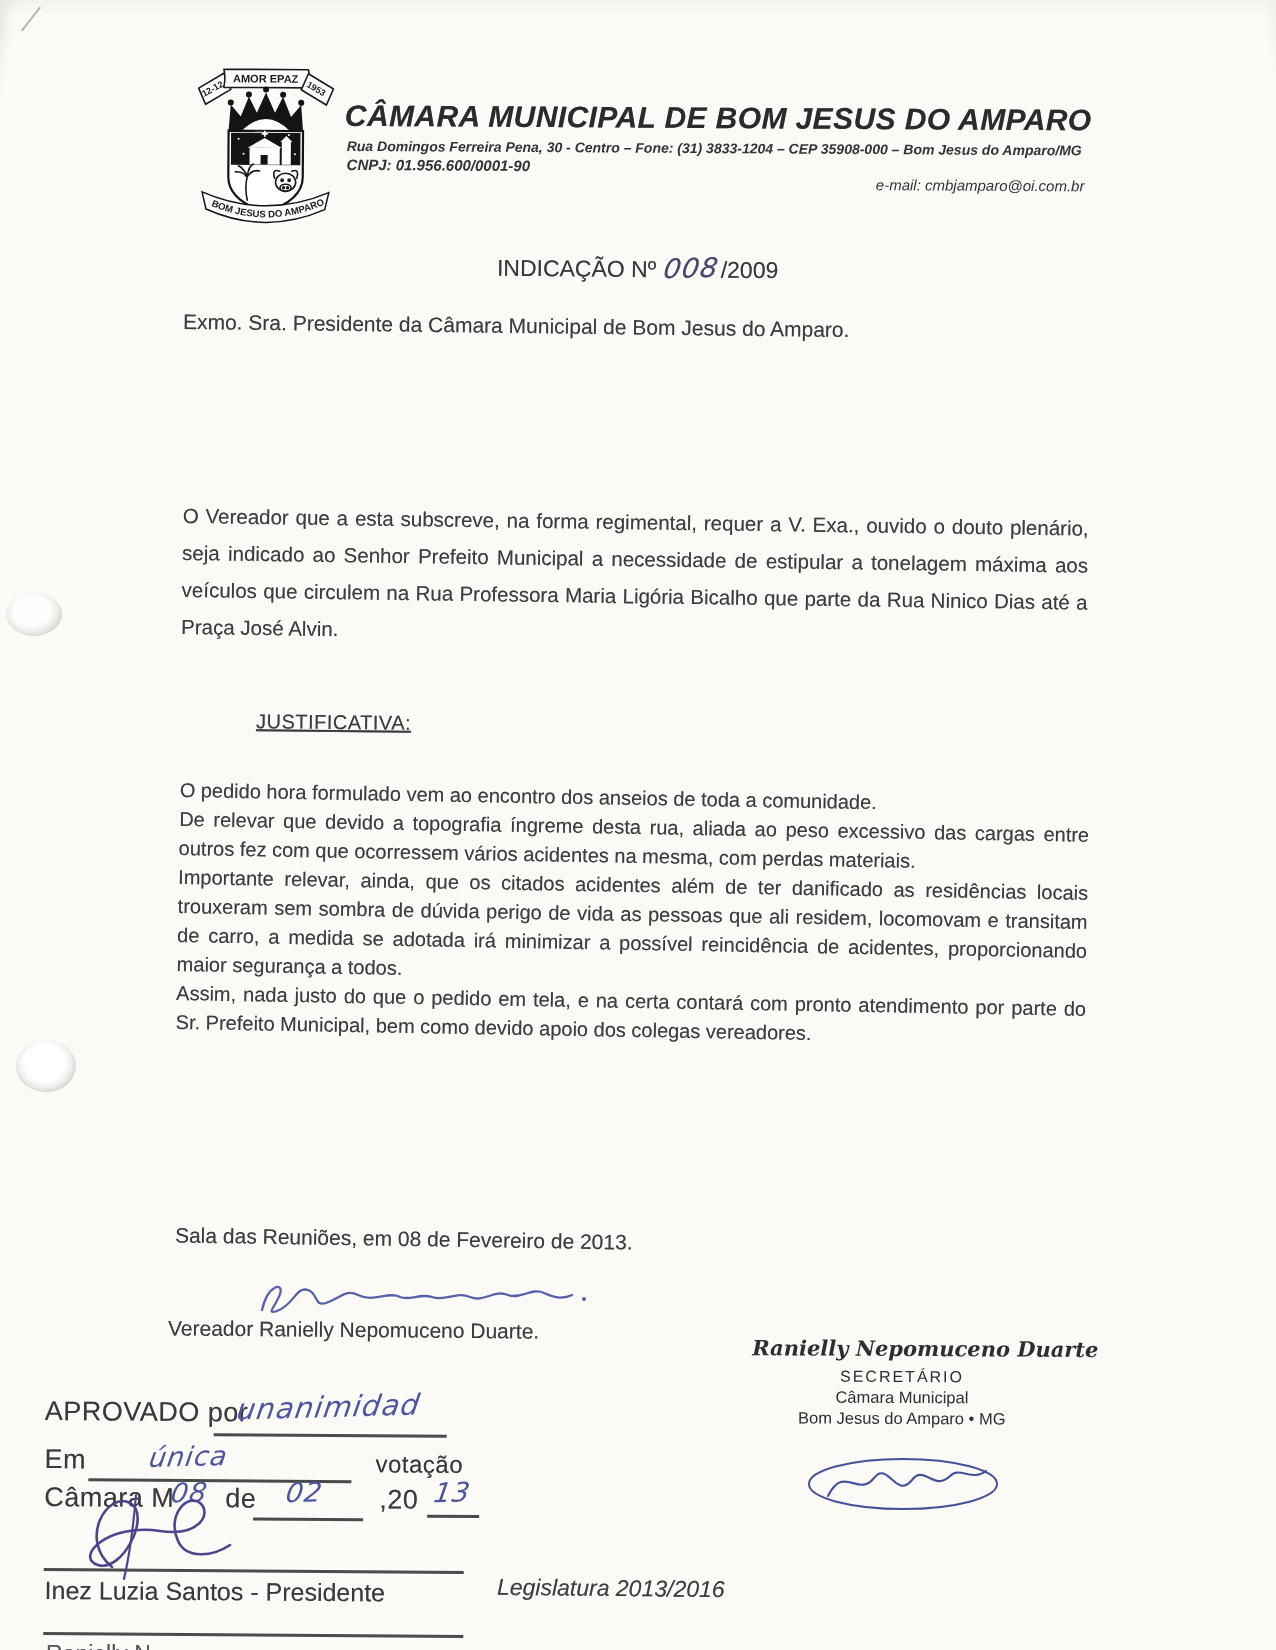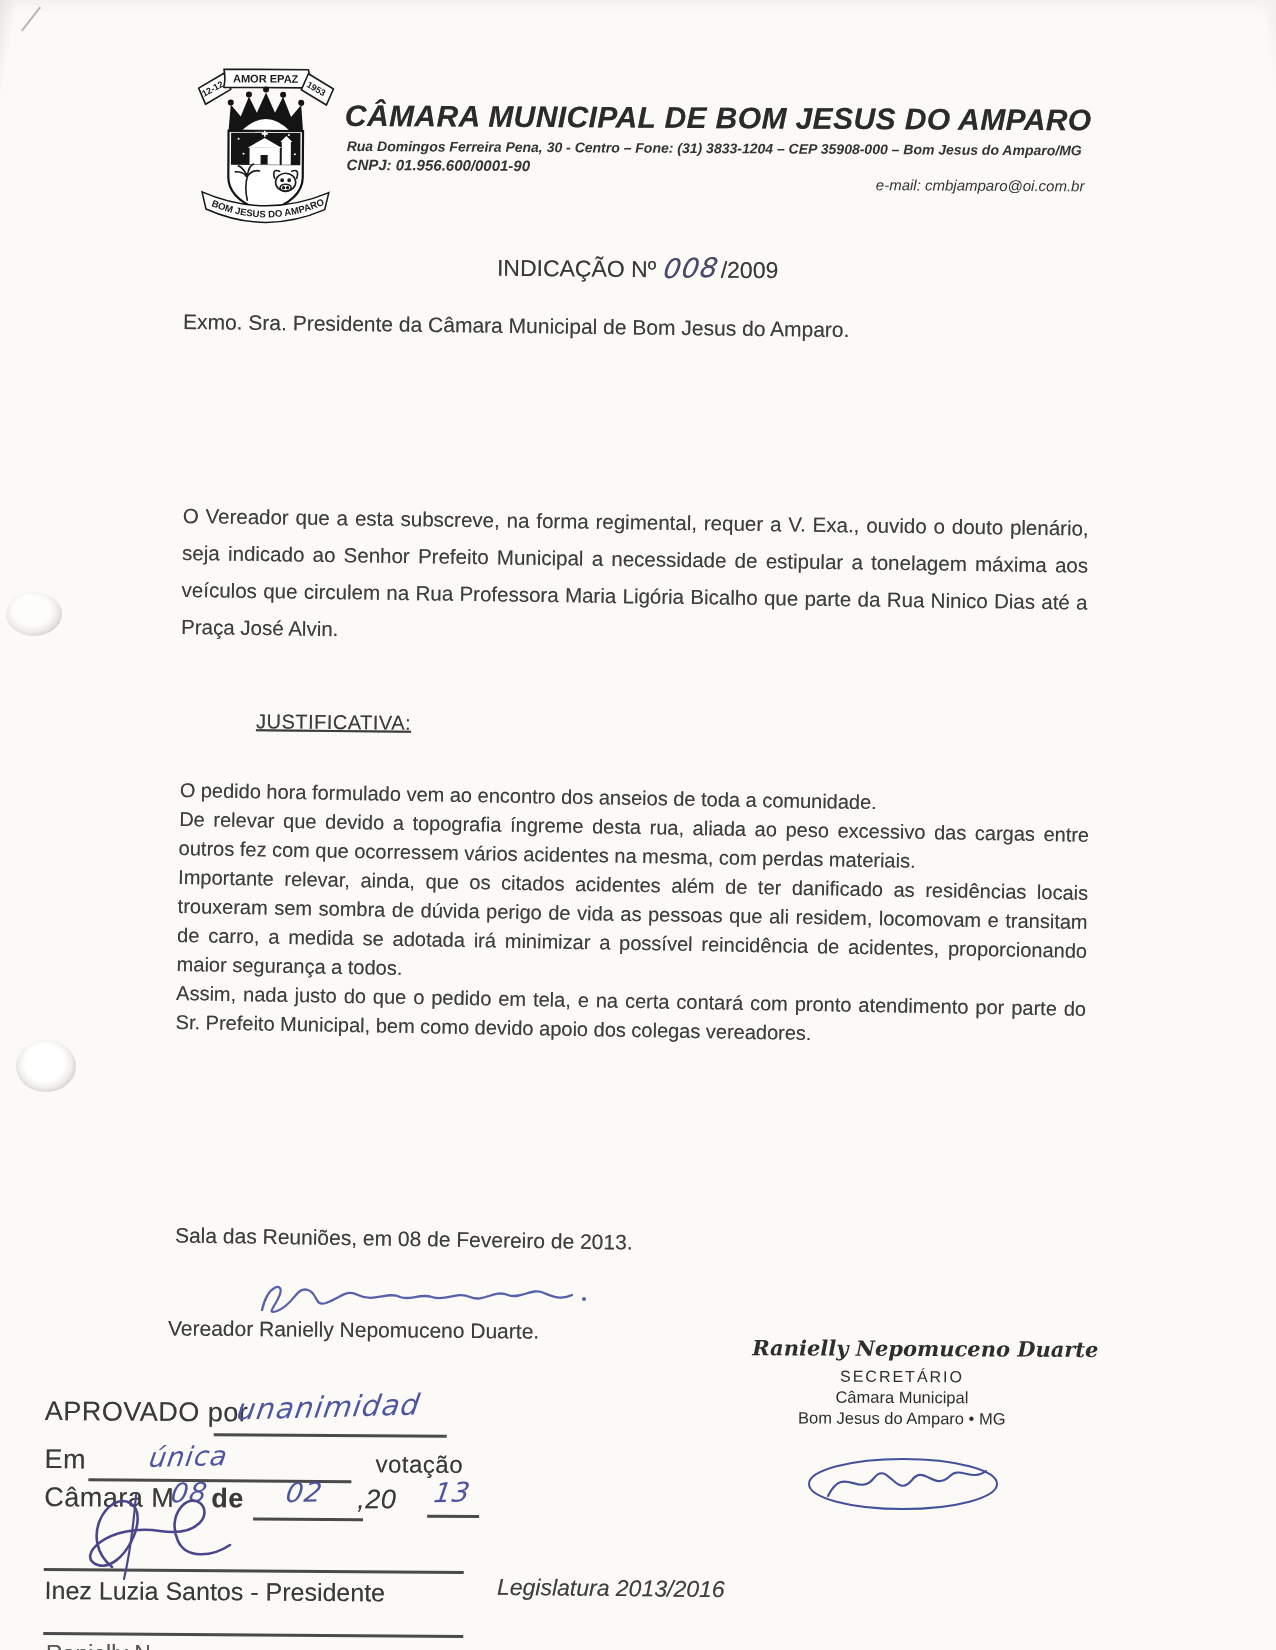--- a/index.html
+++ b/index.html
@@ -217,28 +217,28 @@
     <div class="ap-row" style="left:334px; top:60px;">
       <span class="ap-label soft" style="font-size:24px;">votação</span>
     </div>
 
     <div class="ap-row" style="left:3px; top:94px;">
       <span class="ap-label soft">Câmara M</span>
     </div>
     <div class="ap-row" style="left:130px; top:88px;">
       <span class="hw ap-hw">08</span>
     </div>
-    <div class="ap-row" style="left:170px; top:94px;font-weight:bold;">
+    <div class="ap-row" style="left:184px; top:94px;">
       <span class="ap-label soft">de</span>
     </div>
     <div class="ap-rule" style="left:212px; top:128px; width:110px;"></div>
     <div class="ap-row" style="left:245px; top:87px;">
       <span class="hw ap-hw">02</span>
     </div>
-    <div class="ap-row" style="left:316px; top:94px;font-style:italic;">
+    <div class="ap-row" style="left:338px; top:94px;">
       <span class="ap-label soft">,20</span>
     </div>
     <div class="ap-row" style="left:393px; top:86px;">
       <span class="hw ap-hw">13</span>
     </div>
     <div class="ap-rule" style="left:386px; top:124px; width:52px;"></div>
 
     <div class="ap-rule" style="left:3px; top:180px; width:420px;"></div>
     <div class="ap-row" style="left:4px; top:188px;">
       <span class="president soft">Inez Luzia Santos - Presidente</span>

